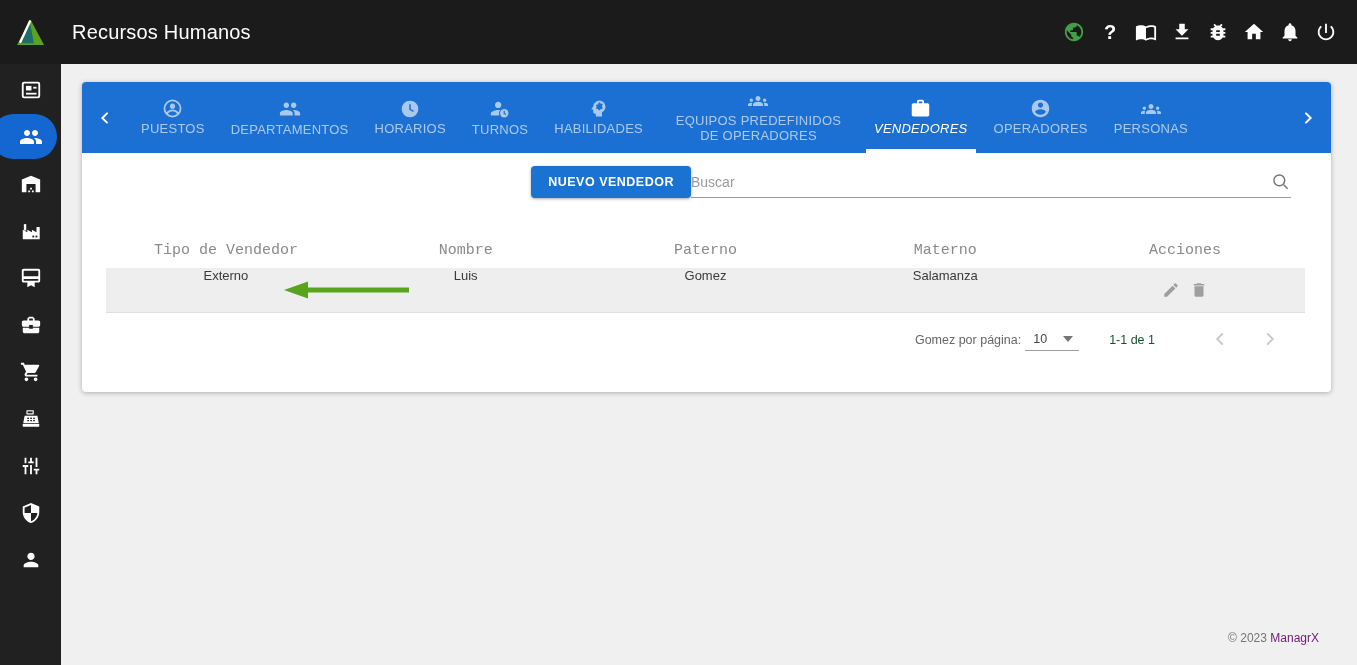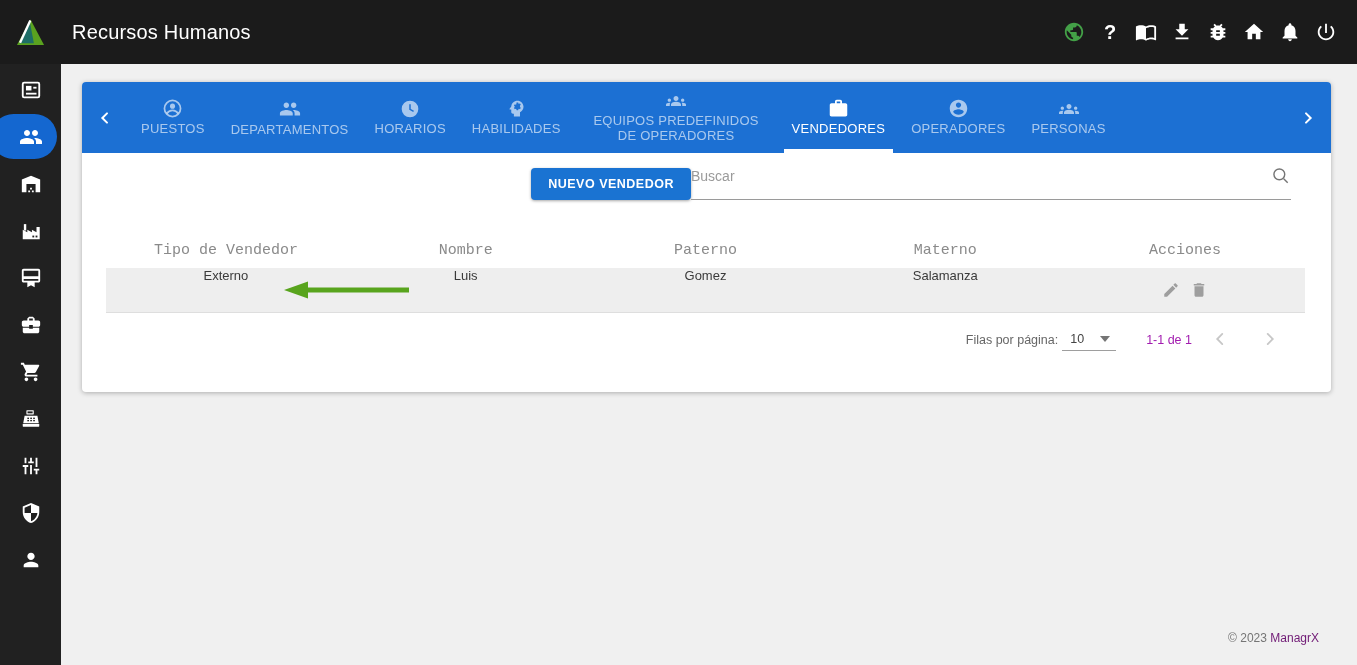--- a/index.html
+++ b/index.html
@@ -59,39 +59,39 @@
   }
   .nav-chevron.right { margin-left:auto; }
   .tab {
     display:flex; flex-direction:column; justify-content:center; align-items:center;
     position:relative; padding:0 13px; cursor:pointer; text-align:center;
     color:rgba(255,255,255,0.62); font-size:13px; font-weight:500; letter-spacing:0.25px;
     line-height:1.15; flex:none;
   }
   .tab .ticon { margin-bottom:3px; }
   .tab.wide { max-width:205px; }
-  .tab.active { color:#ffffff; }
+  .tab.active { color:#ffffff;font-style:italic; }
   .tab.active::after {
     content:""; position:absolute; left:5px; right:5px; bottom:0; height:4px; background:#fff;
   }
 
   
   .toolbar {
     position:absolute; left:42px; top:84px; right:40px;
     display:flex; justify-content:flex-end; align-items:flex-end;
   }
   .btn-new {
     background:#1a73d2; color:#fff; border:none; border-radius:4px;
     font-family:"Liberation Sans", sans-serif;
     font-size:12.5px; font-weight:700; letter-spacing:0.5px;
     padding:9px 17px; box-shadow:0 1px 3px rgba(0,0,0,0.35); cursor:pointer;
   }
   .search {
     width:600px; display:flex; align-items:center;
-    border-bottom:1px solid #9a9a9a; padding-bottom:13px;gap:37px;
+    border-bottom:1px solid #9a9a9a; padding-bottom:5px;gap:37px;
   }
   .search input {
     flex:1; border:none; outline:none; font-size:14px; color:#333;
     font-family:"Liberation Sans", sans-serif; background:transparent;
   }
   .search input::placeholder { color:#9a9a9a; }
 
   
   .table { position:absolute; left:24px; right:26px; top:150px; }
   .thead { display:flex; height:36px; align-items:center;font-family:Liberation Mono, monospace; }
@@ -110,21 +110,21 @@
     display:flex; align-items:center; color:#666; font-size:12.5px;
   }
   .rpp-select {
     display:flex; align-items:flex-start; border-bottom:1px solid #9e9e9e;
     padding:2px 4px 4px 8px; margin:0 30px 0 4px; color:#444; cursor:pointer;
   }
   .caret-down {
     width:0; height:0; border-left:5px solid transparent; border-right:5px solid transparent;
     border-top:6px solid #757575; margin:4px 2px 0 16px;
   }
-  .page-range { margin-right:17px; color:#a21caf; }
+  .page-range { margin-right:54px; color:#14532d; }
   .page-chevron { width:24px; height:24px; color:#c7c7c7; cursor:pointer; }
   .page-chevron + .page-chevron { margin-left:26px; }
 
   
   .arrow-annotation { position:absolute; left:283px; top:280px; z-index:30; }
 
   
   .footer { position:absolute; right:38px; top:631px; font-size:12px; color:#757575; }
   .footer .brand { color:#701a75; font-weight:400; }
 </style>
@@ -288,20 +288,30 @@
       <div class="tab">
         <span class="ticon">
           <svg width="20" height="20" viewBox="0 0 24 24">
             <circle cx="12" cy="12" r="10" fill="currentColor"></circle>
             <path d="M12 6.2v6.2l4.3 2.5" stroke="#1c70d3" stroke-width="1.8" fill="none"></path>
           </svg>
         </span>
         <span>HORARIOS</span>
       </div>
 
+      <div class="tab">
+        <span class="ticon">
+          <svg width="22" height="22" viewBox="0 0 24 24" fill="currentColor">
+            <path d="M10 11c1.93 0 3.5-1.57 3.5-3.5S11.93 4 10 4 6.5 5.57 6.5 7.5 8.07 11 10 11zm0 2c-2.67 0-8 1.34-8 4v2h9v-2.5c0-1.3.5-2.5 1.4-3.3-.8-.13-1.63-.2-2.4-.2z"></path>
+            <circle cx="16.6" cy="16.6" r="4.6"></circle>
+            <path d="M16.6 14v2.8l2 1.2" stroke="#1c70d3" stroke-width="1.3" fill="none"></path>
+          </svg>
+        </span>
+        <span>TURNOS</span>
+      </div>
 
       <div class="tab">
         <span class="ticon">
           <svg width="21" height="21" viewBox="0 0 24 24" fill="currentColor">
               <path d="M13 3C9.25 3 6.2 5.94 6.02 9.64L4.1 12.2c-.25.33-.01.8.4.8H6v3c0 1.1.9 2 2 2h1v3h7v-4.68c2.36-1.12 4-3.53 4-6.32 0-3.87-3.13-7-7-7zm3 7c0 .13-.01.26-.02.39l.83.66c.08.06.1.16.05.25l-.8 1.39c-.05.09-.16.12-.24.09l-.99-.4c-.21.16-.43.29-.67.39L14 13.83c-.01.1-.1.17-.2.17h-1.6c-.1 0-.18-.07-.2-.17l-.16-1.06c-.24-.1-.47-.23-.67-.39l-.99.4c-.09.03-.2 0-.24-.09l-.8-1.39c-.05-.08-.03-.19.05-.25l.83-.66c-.01-.13-.02-.26-.02-.39s.01-.26.02-.39l-.83-.66c-.08-.06-.1-.16-.05-.25l.8-1.39c.05-.09.16-.12.24-.09l.99.4c.21-.16.43-.29.67-.39L12 5.17c.02-.1.1-.17.2-.17h1.6c.1 0 .18.07.2.17l.16 1.06c.24.1.46.23.67.39l.99-.4c.09-.03.2 0 .24.09l.8 1.39c.05.08.03.19-.05.25l-.83.66c.01.13.02.26.02.39z"></path>
             </svg>
         </span>
         <span>HABILIDADES</span>
       </div>
 
@@ -381,21 +391,21 @@
           <span class="action-btn">
             <svg width="18" height="18" viewBox="0 0 24 24" fill="#9e9e9e">
                 <path d="M6 19c0 1.1.9 2 2 2h8c1.1 0 2-.9 2-2V7H6v12zM19 4h-3.5l-1-1h-5l-1 1H5v2h14V4z"></path>
               </svg>
           </span>
         </div>
       </div>
     </div>
 
     <div class="pagination">
-      <span>Filas por página:</span>
+      <span>Gomez por página:</span>
       <span class="rpp-select">
         <span>10</span>
         <span class="caret-down"></span>
       </span>
       <span class="page-range">1-1 de 1</span>
       <span class="page-chevron">
         <svg width="22" height="22" viewBox="0 0 24 24" fill="none" stroke="currentColor" stroke-width="2" stroke-linecap="round">
             <path d="M14.5 6.5 L9 12 L14.5 17.5"></path>
           </svg>
       </span>

